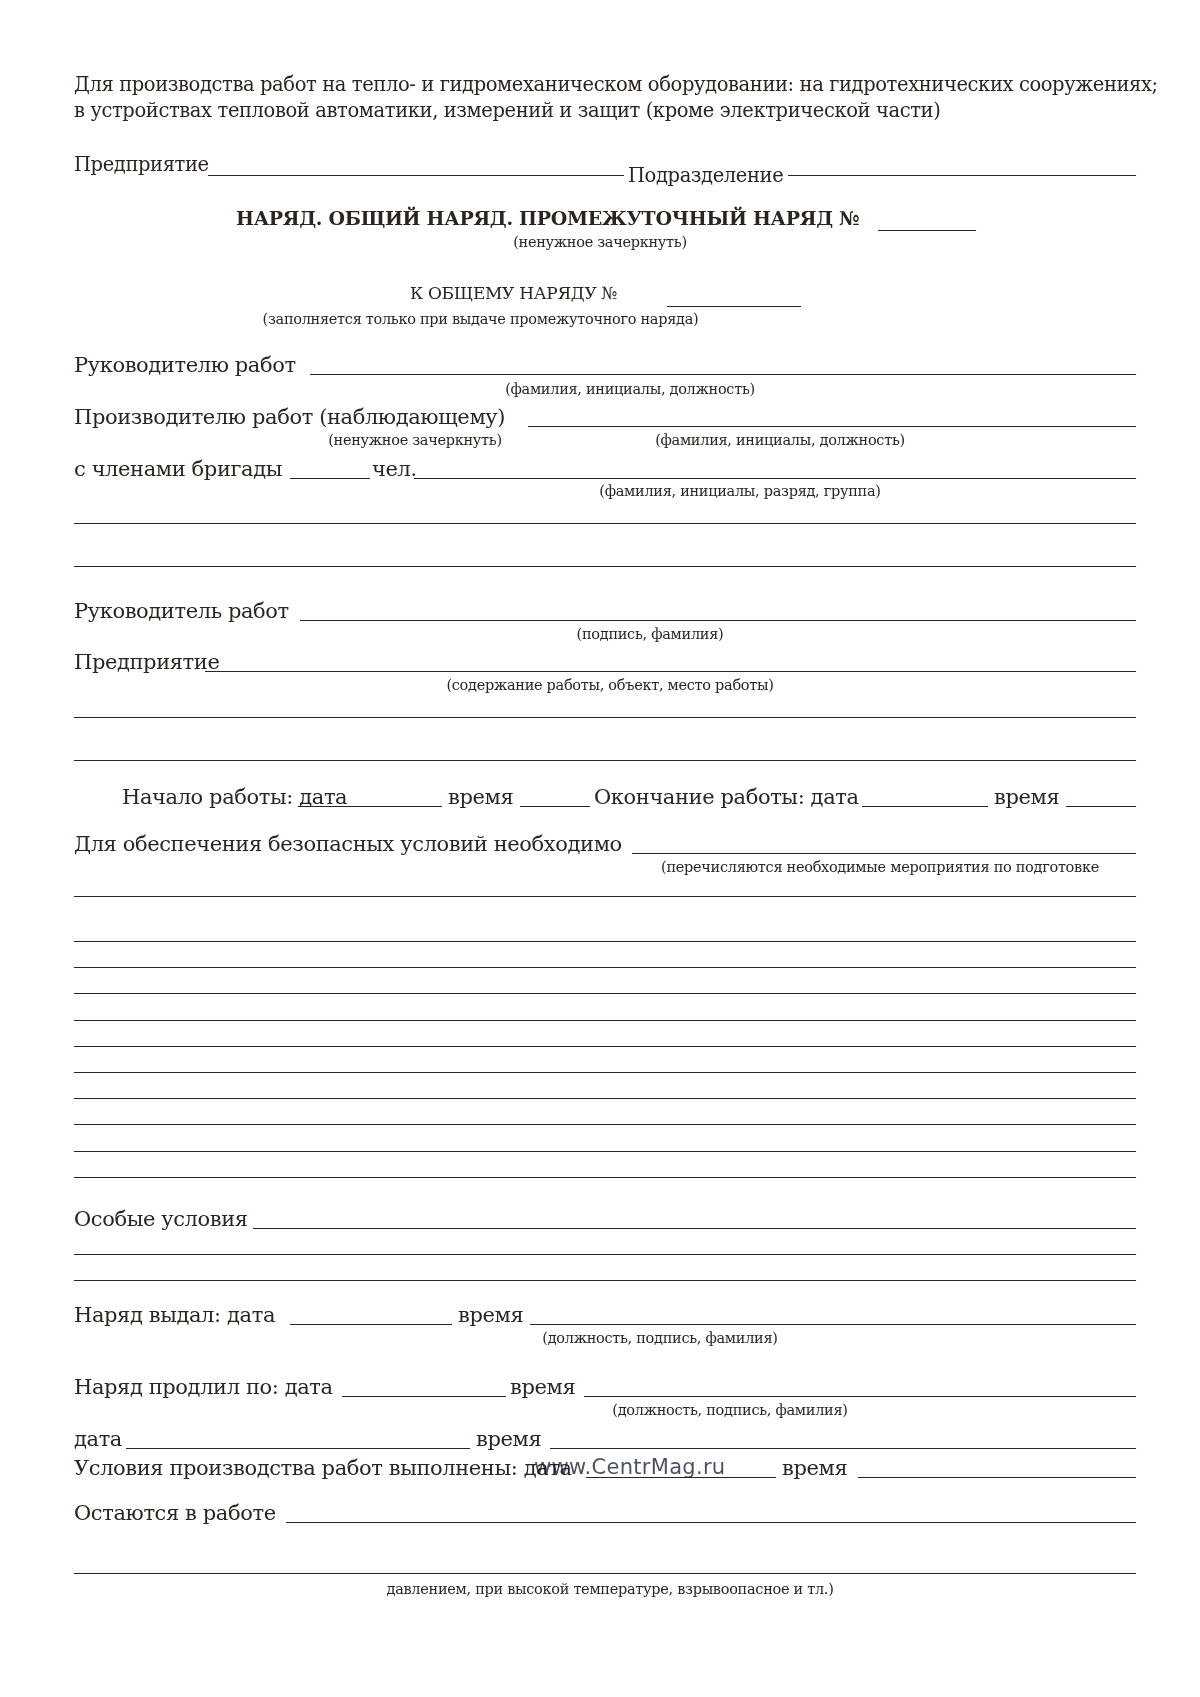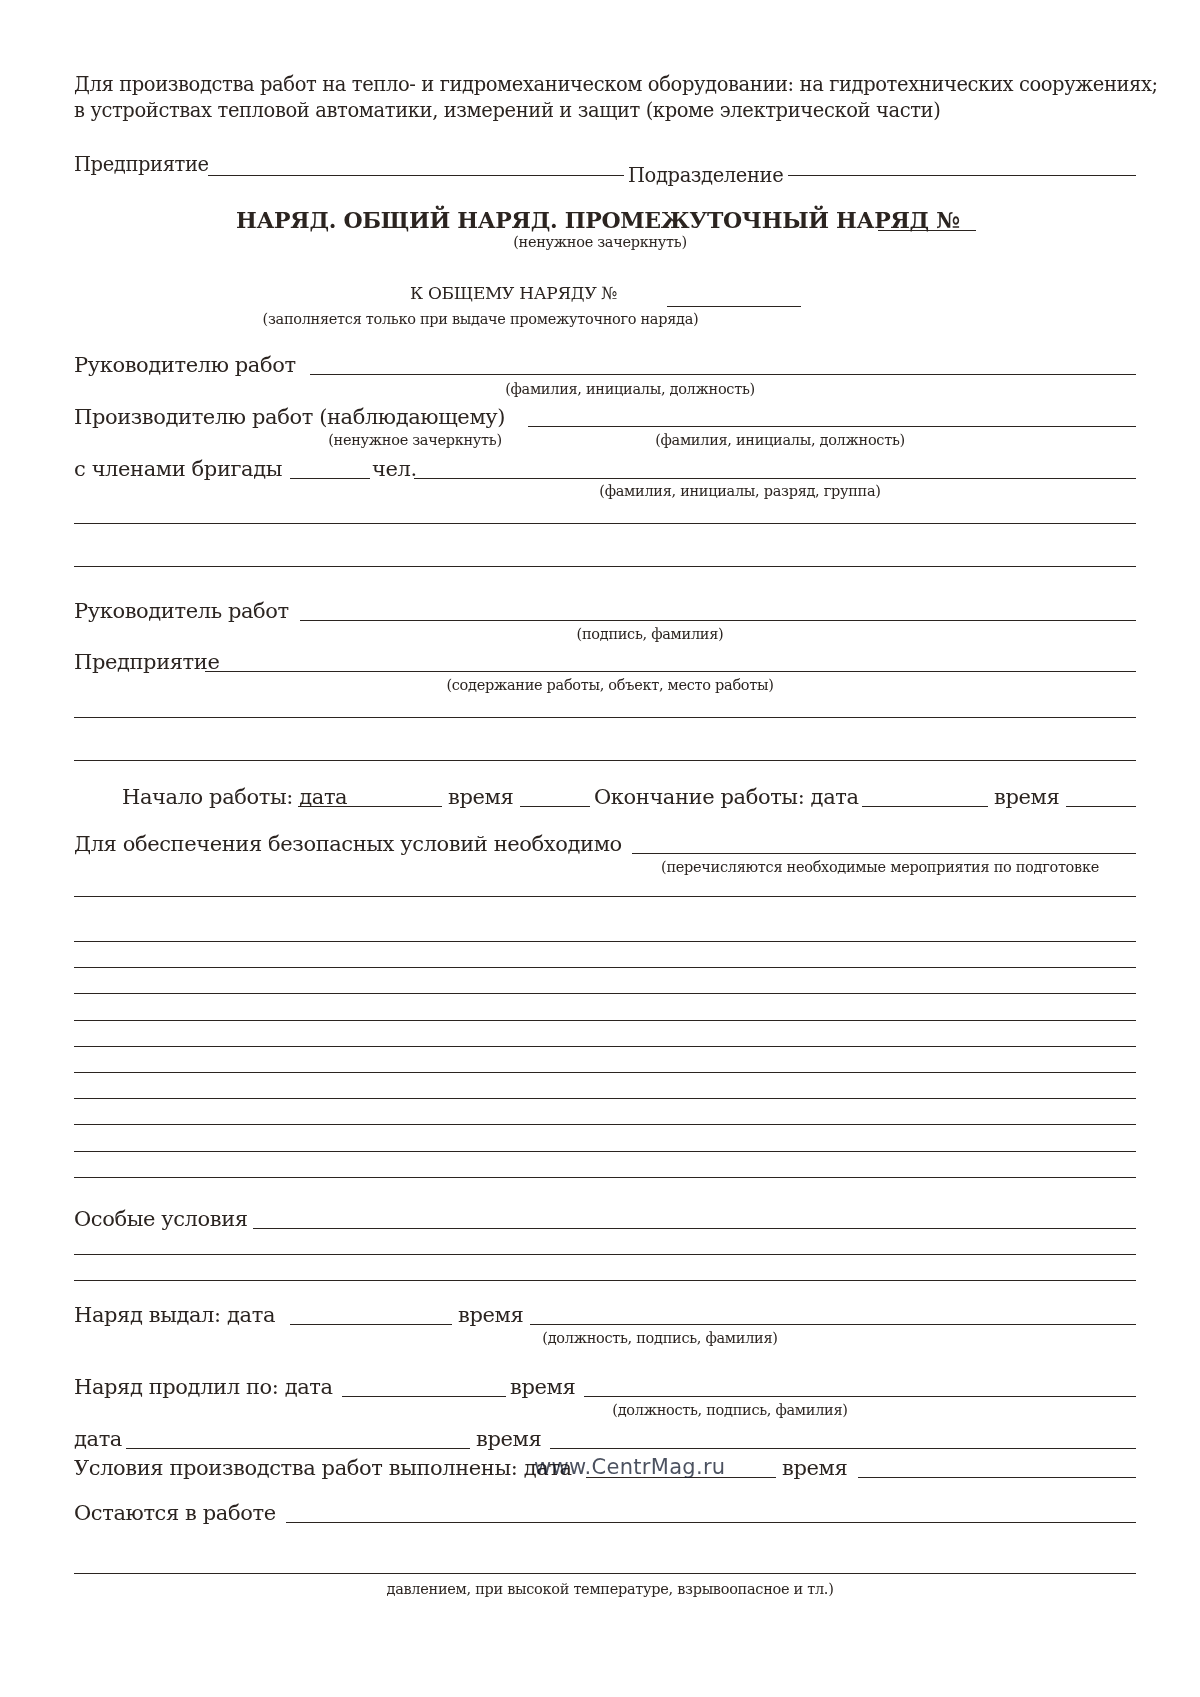--- a/index.html
+++ b/index.html
@@ -6,21 +6,21 @@
     body {
       width: 1200px; height: 1697px; position: relative; overflow: hidden;
       font-family: "DejaVu Serif", "Liberation Serif", serif;
       color: #2b2420;
     }
     .page { position: absolute; left: 0; top: 0; width: 1200px; height: 1697px; }
     .abs { position: absolute; white-space: nowrap; }
     .t  { font-size: 19.5px; line-height: 24px; letter-spacing: -0.4px; }
     .tl { font-size: 21px; line-height: 26px; letter-spacing: -0.4px; }
     .hint { font-size: 14.5px; line-height: 18px; letter-spacing: -0.3px; text-align: center; }
-    .title { font-size: 22px; font-weight: bold; letter-spacing: -0.3px; }
+    .title { font-size: 19px; font-weight: bold; letter-spacing: -0.3px; }
     .sub { font-size: 17px; letter-spacing: -0.3px; }
     .field { position: absolute; height: 0; border-bottom: 1.6px solid #2b2420; cursor: text; }
     .watermark {
       position: absolute; font-family: "DejaVu Sans", "Liberation Sans", sans-serif;
       font-size: 21px; color: #0f172a; opacity: 0.75; letter-spacing: 0.3px;
     }
   </style>
 </head>
 <body>
 

